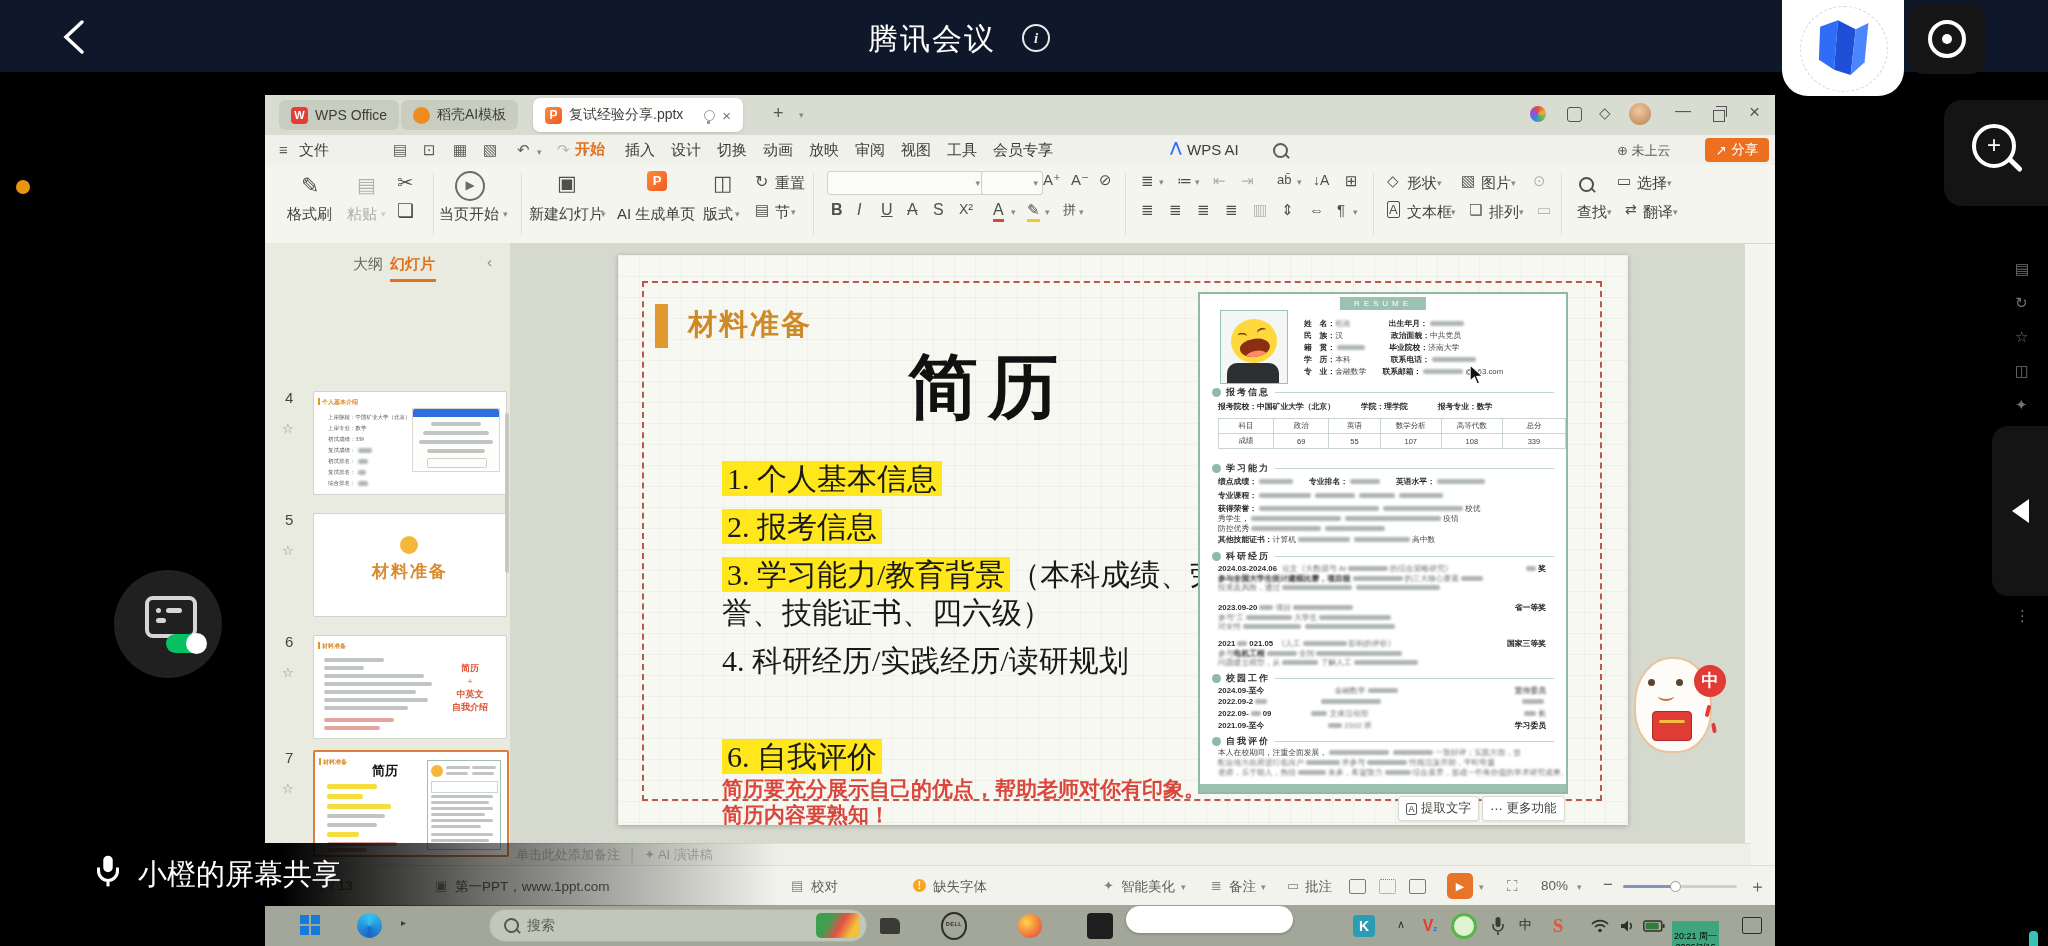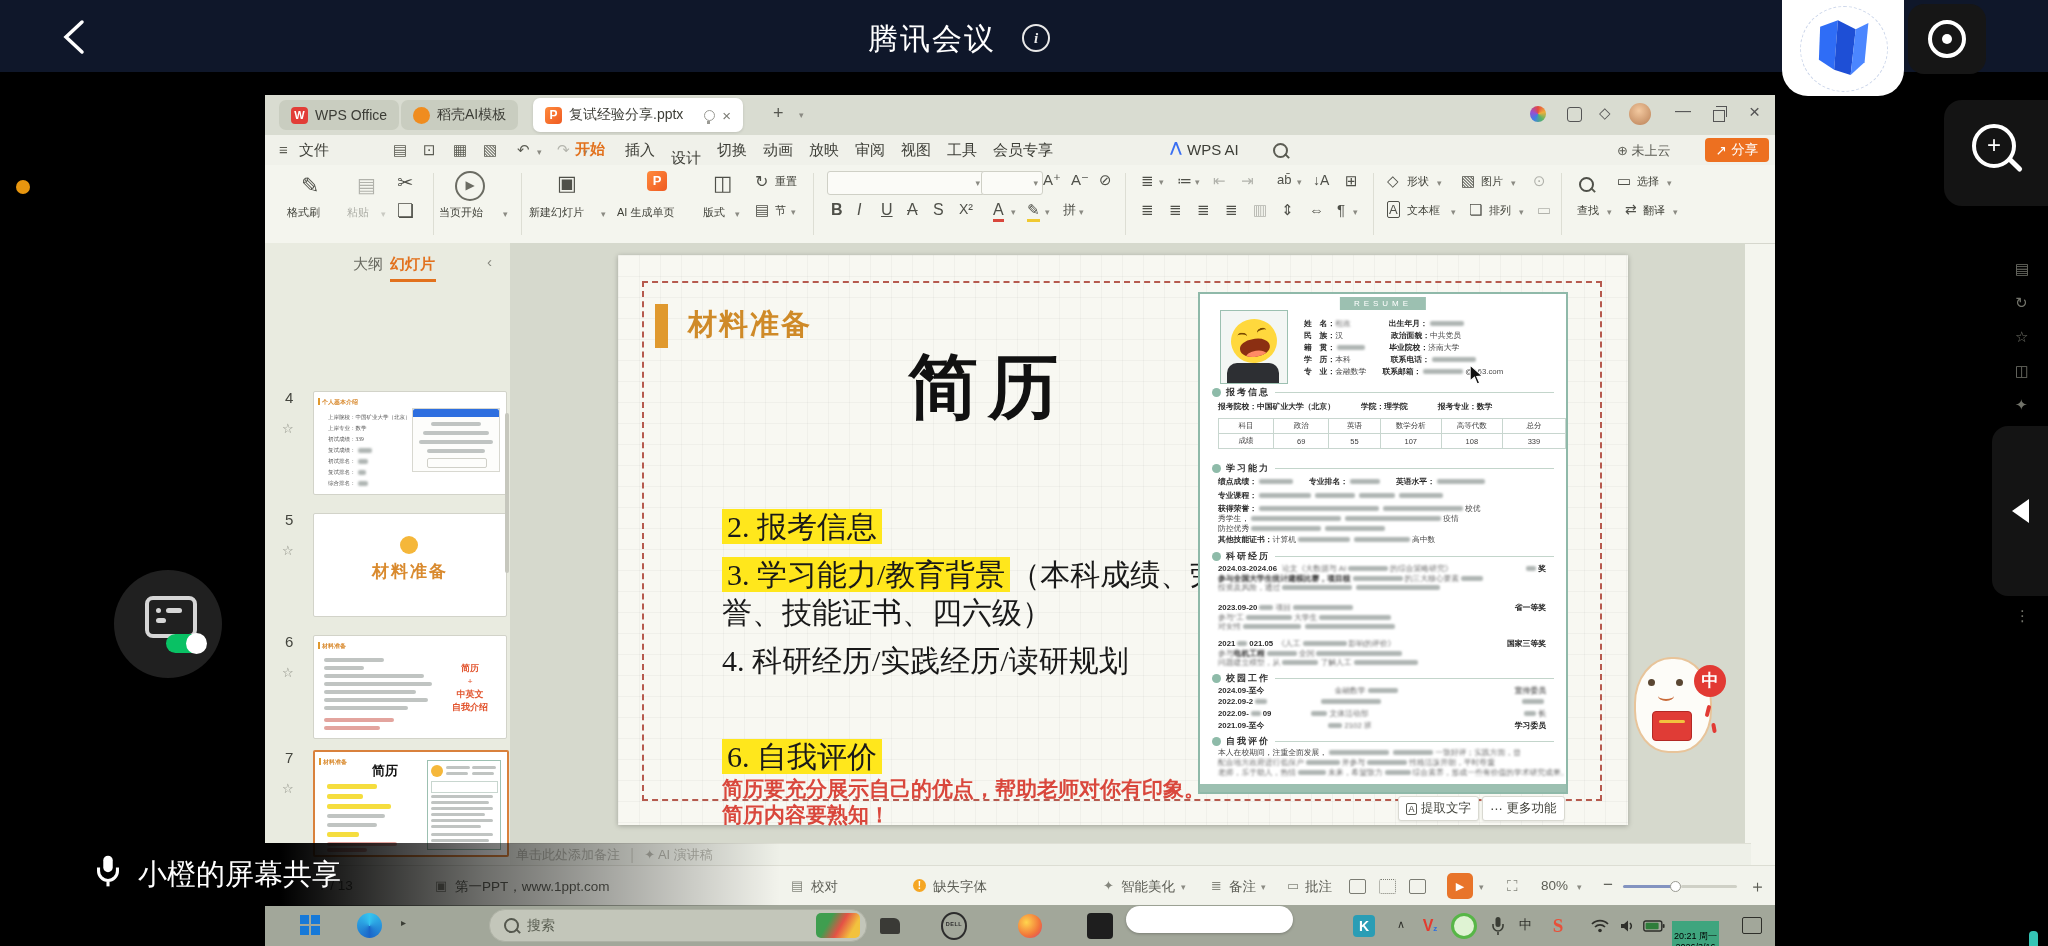--- a/index.html
+++ b/index.html
@@ -51,21 +51,21 @@
   .restore-ic:before{content:"";position:absolute;left:2px;top:-5px;width:10px;height:10px;border:1.6px solid #555;border-left:none;border-bottom:none}
   .menurow{left:0;top:40px;width:1510px;height:30px;background:#f0f1ea;border-bottom:1px solid #e2e3da}
   .mitem{font-size:15px;color:#3d3e37}
   .mitem.on{color:#e2711d;font-weight:bold}
   .mic-g{font-size:15px;color:#5c5d54}
   .underline{position:absolute;left:310px;top:66px;width:34px;height:3px;background:#e2711d;border-radius:2px}
   .sharebtn{position:absolute;left:1440px;top:3px;width:64px;height:24px;background:#ed7020;border-radius:4px;color:#fff;
             font-size:13.5px;display:flex;align-items:center;justify-content:center;gap:4px}
   .ribbon{left:0;top:70px;width:1510px;height:78px;background:#f4f5ee;border-bottom:1px solid #d6d7cd}
   .ric{font-size:19px;color:#4f5049}
-  .rlbl{font-size:11px;color:#3f4038;white-space:nowrap}
+  .rlbl{font-size:15px;color:#3f4038;white-space:nowrap}
   .car{font-size:9px;color:#8a8a82}
   .vsep{position:absolute;top:8px;width:1px;height:62px;background:#ddded4}
   .fontbox{height:22px;border:1px solid #cfd0c6;background:#fbfbf7;border-radius:3px;display:flex;align-items:center;justify-content:flex-end;padding:0 4px}
   .dis{opacity:.4}
   
   .panel{left:0;top:148px;width:245px;height:600px;background:#e9ebe0;border-right:1px solid #d8d9cf}
   .ptab{font-size:15px;color:#6a6b62}
   .ptab.on{color:#e2711d;font-weight:bold}
   .ptab-ul{position:absolute;left:125px;top:36px;width:46px;height:2.5px;background:#e2711d}
   .thumb{position:absolute;left:48px;width:192px;background:#fff;border:1px solid #d2d3c9;border-radius:2px;overflow:hidden}
@@ -234,21 +234,21 @@
     <span class="abs mic-g" style="left:158px;top:6px">⊡</span>
     <span class="abs mic-g" style="left:188px;top:6px">▦</span>
     <span class="abs mic-g" style="left:218px;top:6px">▧</span>
     <span class="abs mic-g" style="left:252px;top:6px">↶</span>
     <span class="abs car" style="left:272px;top:12px">▾</span>
     <span class="abs mic-g dis" style="left:292px;top:6px">↷</span>
     <span class="abs car" style="left:318px;top:12px">▾</span>
     <span class="abs mitem on" style="left:310px;top:5px">开始</span>
     <div class="underline"></div>
     <span class="abs mitem" style="left:360px;top:6px">插入</span>
-    <span class="abs mitem" style="left:406px;top:14px">设计</span>
+    <span class="abs mitem" style="left:406px;top:6px">设计</span>
     <span class="abs mitem" style="left:452px;top:6px">切换</span>
     <span class="abs mitem" style="left:498px;top:6px">动画</span>
     <span class="abs mitem" style="left:544px;top:6px">放映</span>
     <span class="abs mitem" style="left:590px;top:6px">审阅</span>
     <span class="abs mitem" style="left:636px;top:6px">视图</span>
     <span class="abs mitem" style="left:682px;top:6px">工具</span>
     <span class="abs mitem" style="left:728px;top:6px">会员专享</span>
     <span class="abs" style="left:905px;top:4px;color:#3a6ff2;font-weight:bold;font-size:14px">⋀</span>
     <span class="abs mitem" style="left:922px;top:6px">WPS AI</span>
     <div class="abs mag" style="left:1008px;top:8px;border-color:#5c5d54"></div>
@@ -472,20 +472,21 @@
     <div class="abs" style="left:240px;top:170px;width:4px;height:160px;background:#c6c7bd;border-radius:2px"></div>
   </div>
 
   <div class="abs editarea">
     <div class="canvas">
       <div class="dashed"></div>
       <div class="sl-hbar"></div>
       <div class="sl-head">材料准备</div>
       <div class="sl-title">简历</div>
 
+      <div class="sl-item" style="top:204px"><span class="hl">1. 个人基本信息</span><span></span></div>
       <div class="sl-item" style="top:252px"><span class="hl">2. 报考信息</span><span></span></div>
       <div class="sl-item" style="top:300px"><span class="hl">3. 学习能力/教育背景</span><span>（本科成绩、荣</span></div>
       <div class="sl-item" style="top:338px"><span>誉、技能证书、四六级）</span></div>
       <div class="sl-item" style="top:386px"><span>4. 科研经历/实践经历/读研规划</span></div>
       <div class="sl-item" style="top:482px"><span class="hl">6. 自我评价</span><span></span></div>
       <div class="sl-note" style="top:520px">简历要充分展示自己的优点，帮助老师对你有印象。</div>
       <div class="sl-note" style="top:546px">简历内容要熟知！</div>
 
       <div class="resume">
         <div class="badge">RESUME</div>

